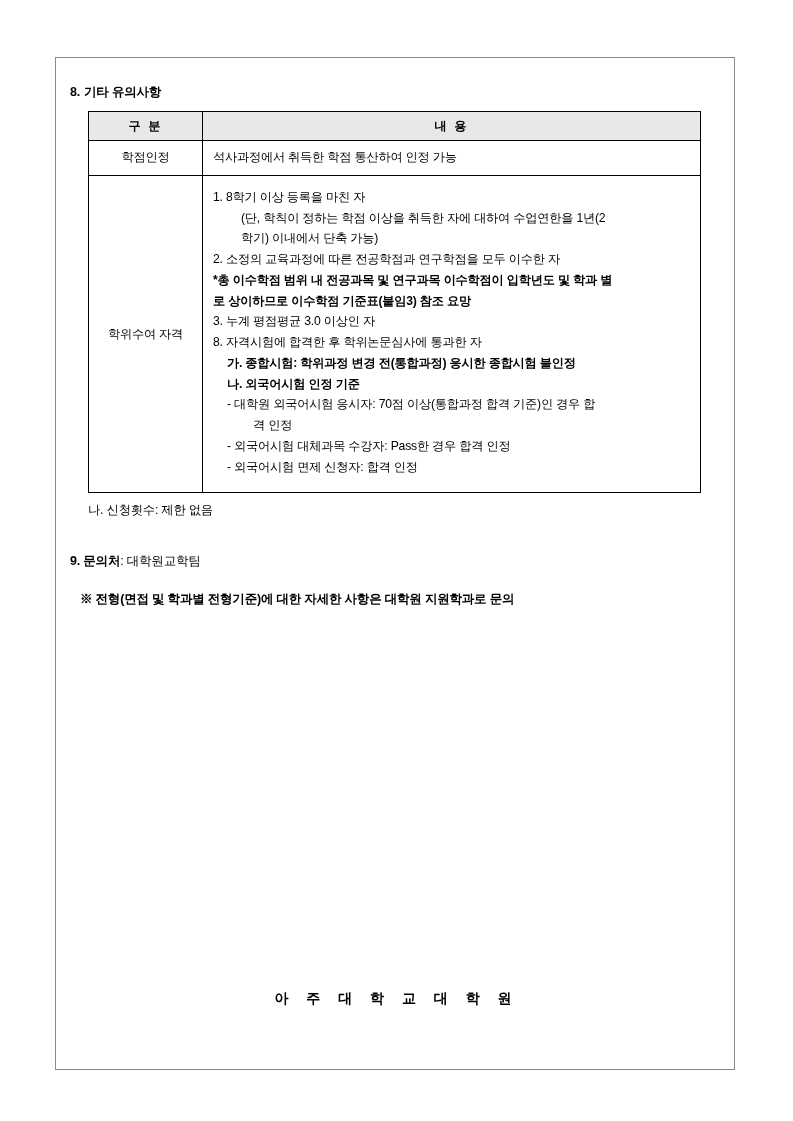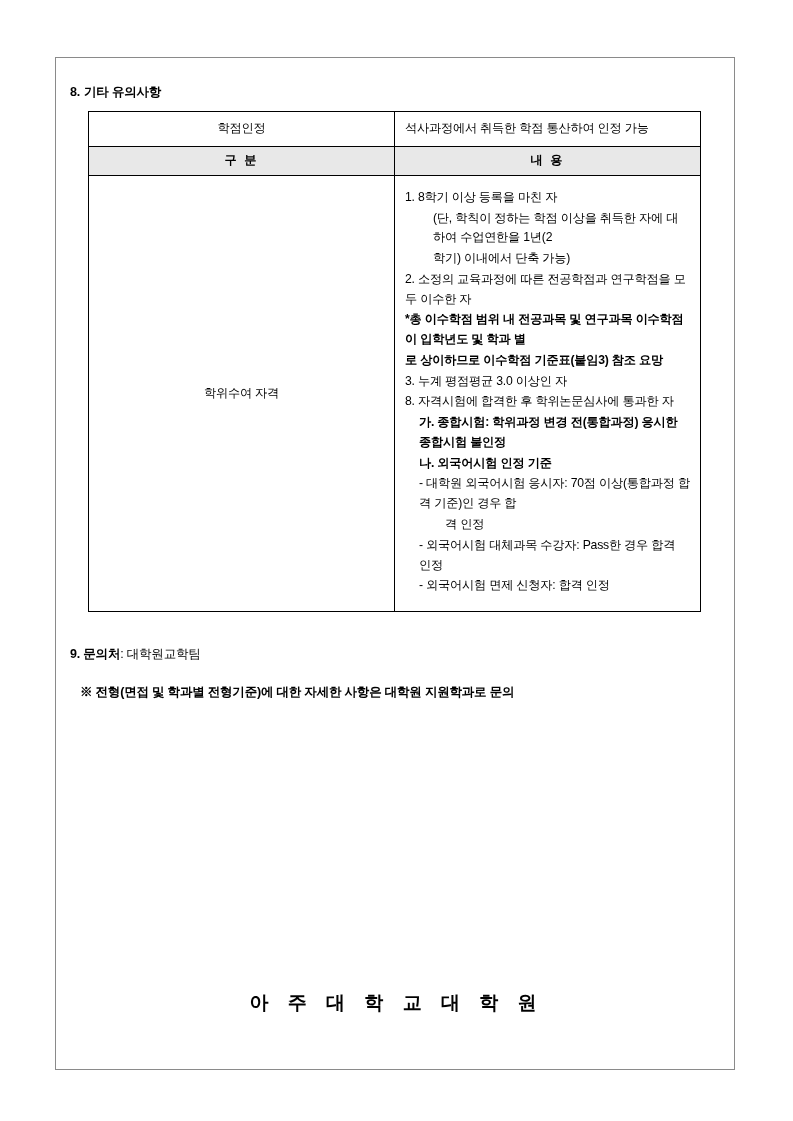--- a/index.html
+++ b/index.html
@@ -107,47 +107,47 @@
     margin-left: 10px;
     letter-spacing: -0.2px;
   }
 
   .footer-univ {
     position: absolute;
     left: 0;
     right: 0;
     top: 990px;
     text-align: center;
-    font-size: 19px;
+    font-size: 14px;
     font-weight: bold;
     letter-spacing: 7px;
   }
 </style>
 </head>
 <body>
 
 <div class="page">
   <div class="page-border"></div>
 
   <div class="content">
 
     <div class="sec-title">
       <span class="num">8.</span><span>기타 유의사항</span>
     </div>
 
 
     <table class="main-table">
       <tbody>
           <tr>
+        <th class="col-head">구 분</th>
+        <th>내 용</th>
+      </tr>
+      <tr>
         <td class="cell-center">학점인정</td>
         <td class="cell-body" style="padding:7px 10px;">석사과정에서 취득한 학점 통산하여 인정 가능</td>
-      </tr>
-      <tr>
-        <th class="col-head">구 분</th>
-        <th>내 용</th>
       </tr>
       <tr>
         <td class="cell-center">학위수여 자격</td>
         <td class="cell-body">
           <div class="li">1. 8학기 이상 등록을 마친 자</div>
           <div class="li indent3">(단, 학칙이 정하는 학점 이상을 취득한 자에 대하여 수업연한을 1년(2</div>
           <div class="li indent3">학기) 이내에서 단축 가능)</div>
           <div class="li">2. 소정의 교육과정에 따른 전공학점과 연구학점을 모두 이수한 자</div>
           <div class="li b">*총 이수학점 범위 내 전공과목 및 연구과목 이수학점이 입학년도 및 학과 별</div>
           <div class="li b">로 상이하므로 이수학점 기준표(붙임3) 참조 요망</div>
@@ -157,20 +157,21 @@
           <div class="li indent2 b">나. 외국어시험 인정 기준</div>
           <div class="li indent2">- 대학원 외국어시험 응시자: 70점 이상(통합과정 합격 기준)인 경우 합</div>
           <div class="li indent4">격 인정</div>
           <div class="li indent2">- 외국어시험 대체과목 수강자: Pass한 경우 합격 인정</div>
           <div class="li indent2">- 외국어시험 면제 신청자: 합격 인정</div>
         </td>
       </tr>
     </tbody>
       </table>
 
+    <div class="note-below">나. 신청횟수: 제한 없음</div>
 
     <div class="sec9">
       <div class="line1">
         <span class="lbl">9.</span>
         <span class="lbl">문의처</span><span>: 대학원교학팀</span>
       </div>
       <div class="line2">※ 전형(면접 및 학과별 전형기준)에 대한 자세한 사항은 대학원 지원학과로 문의</div>
     </div>
 
   </div>

